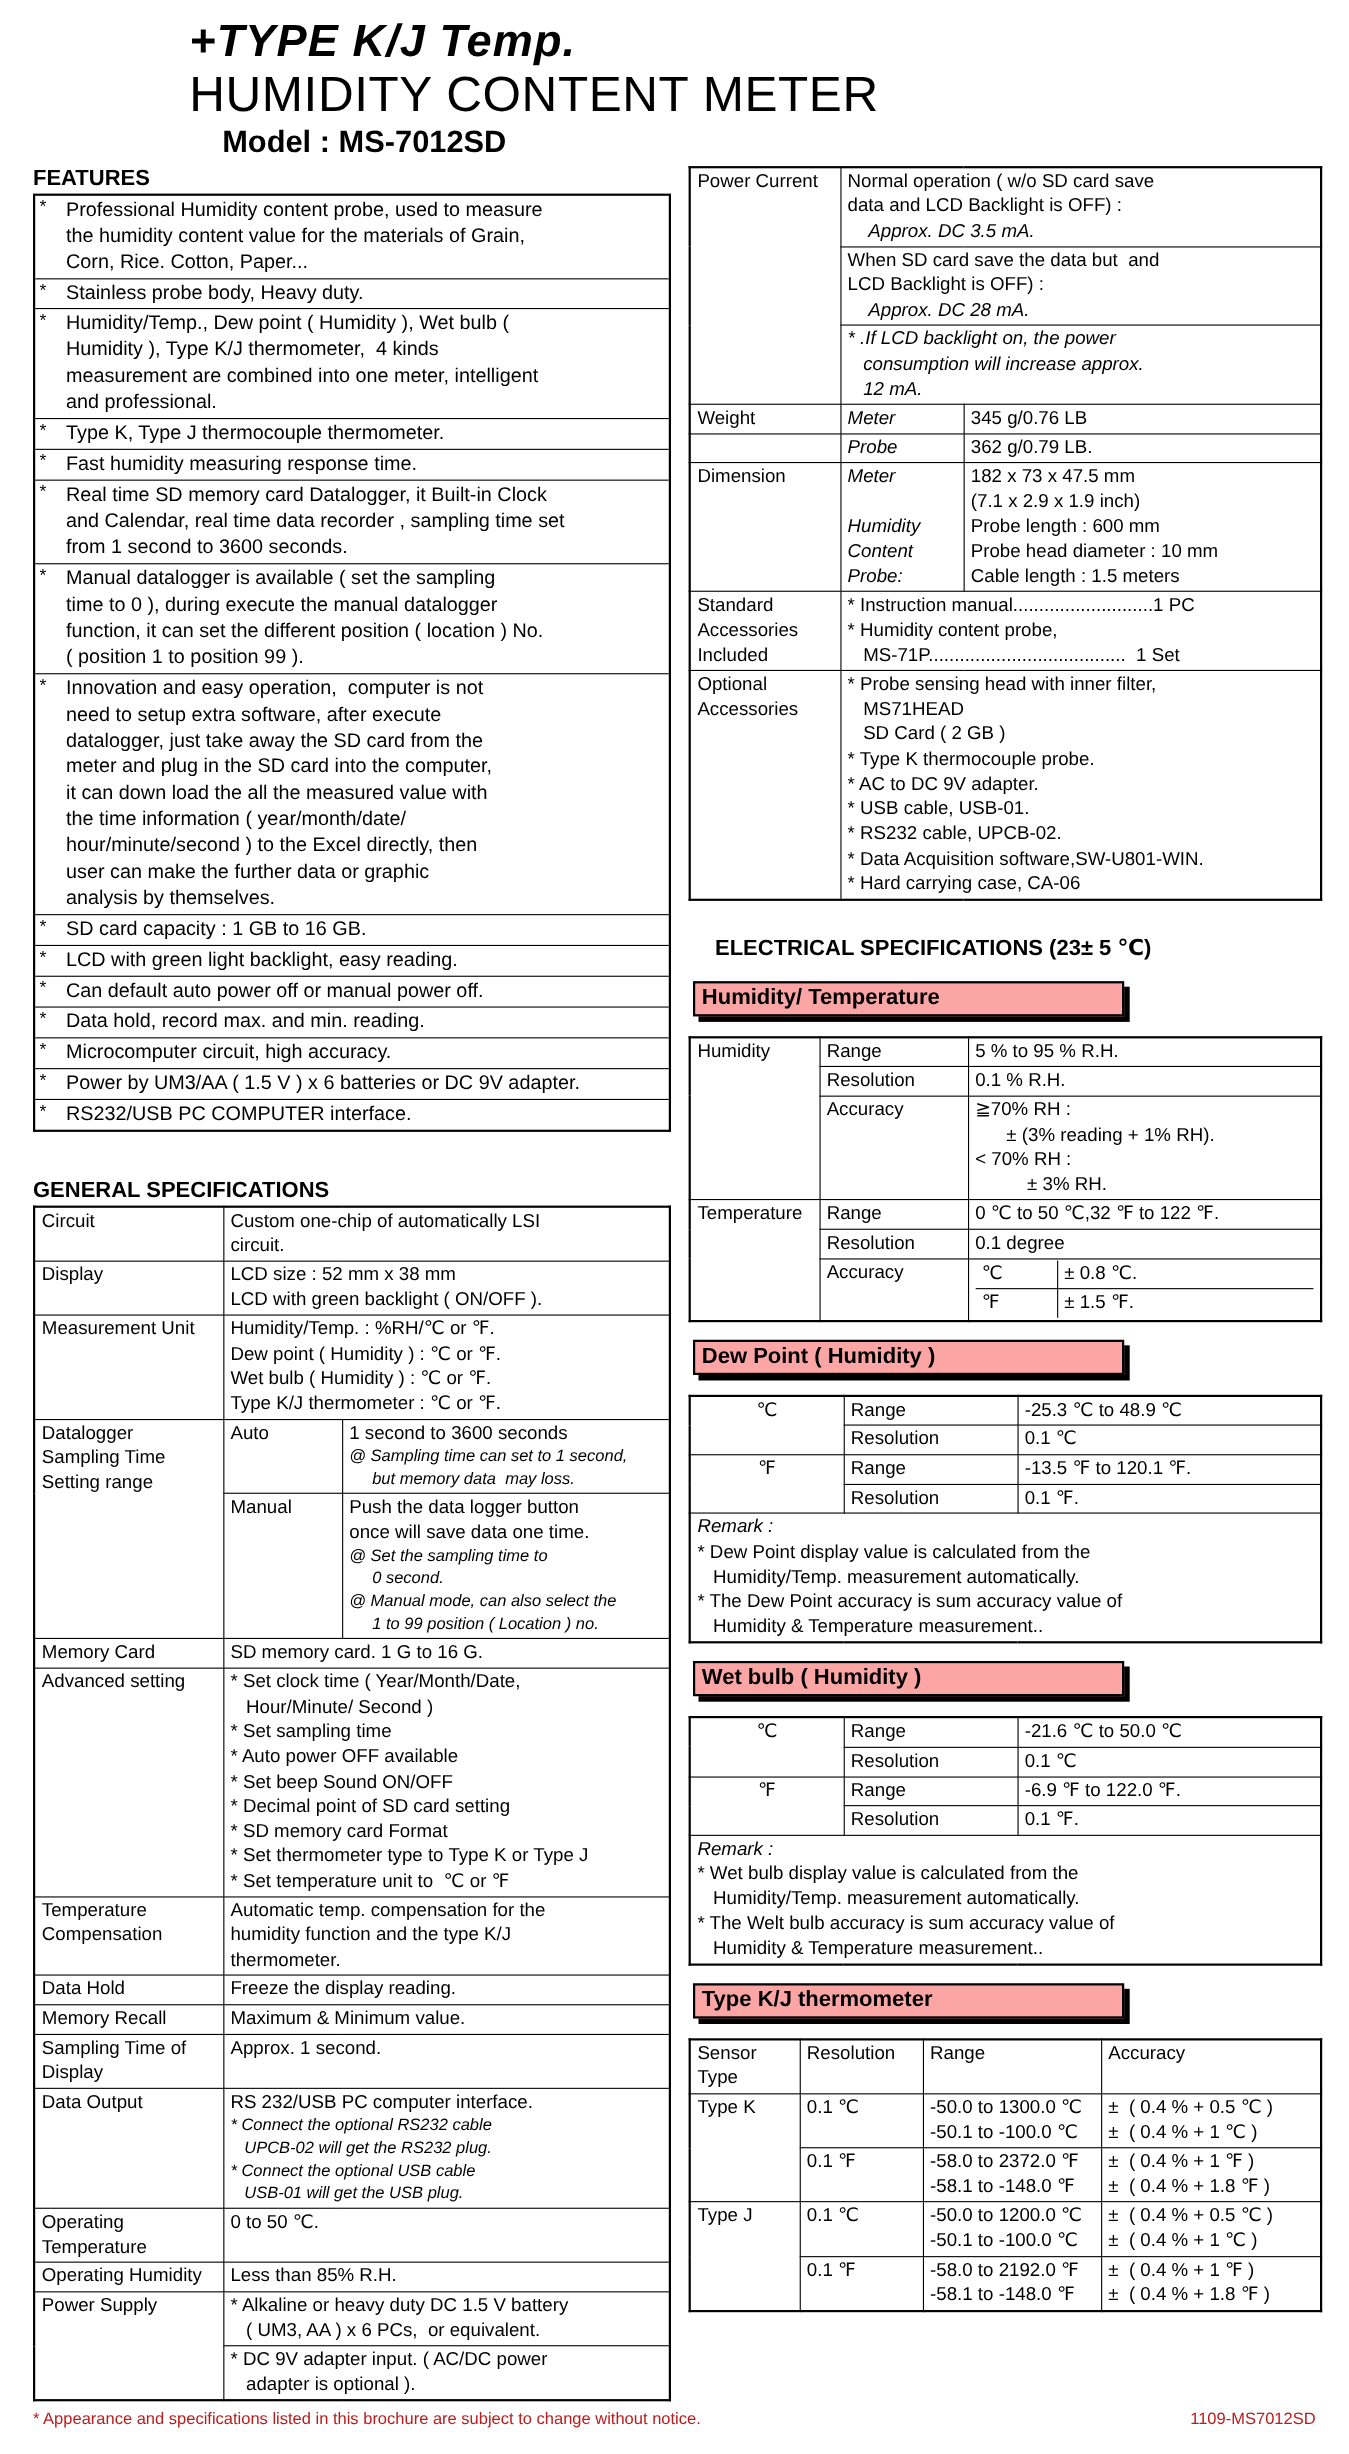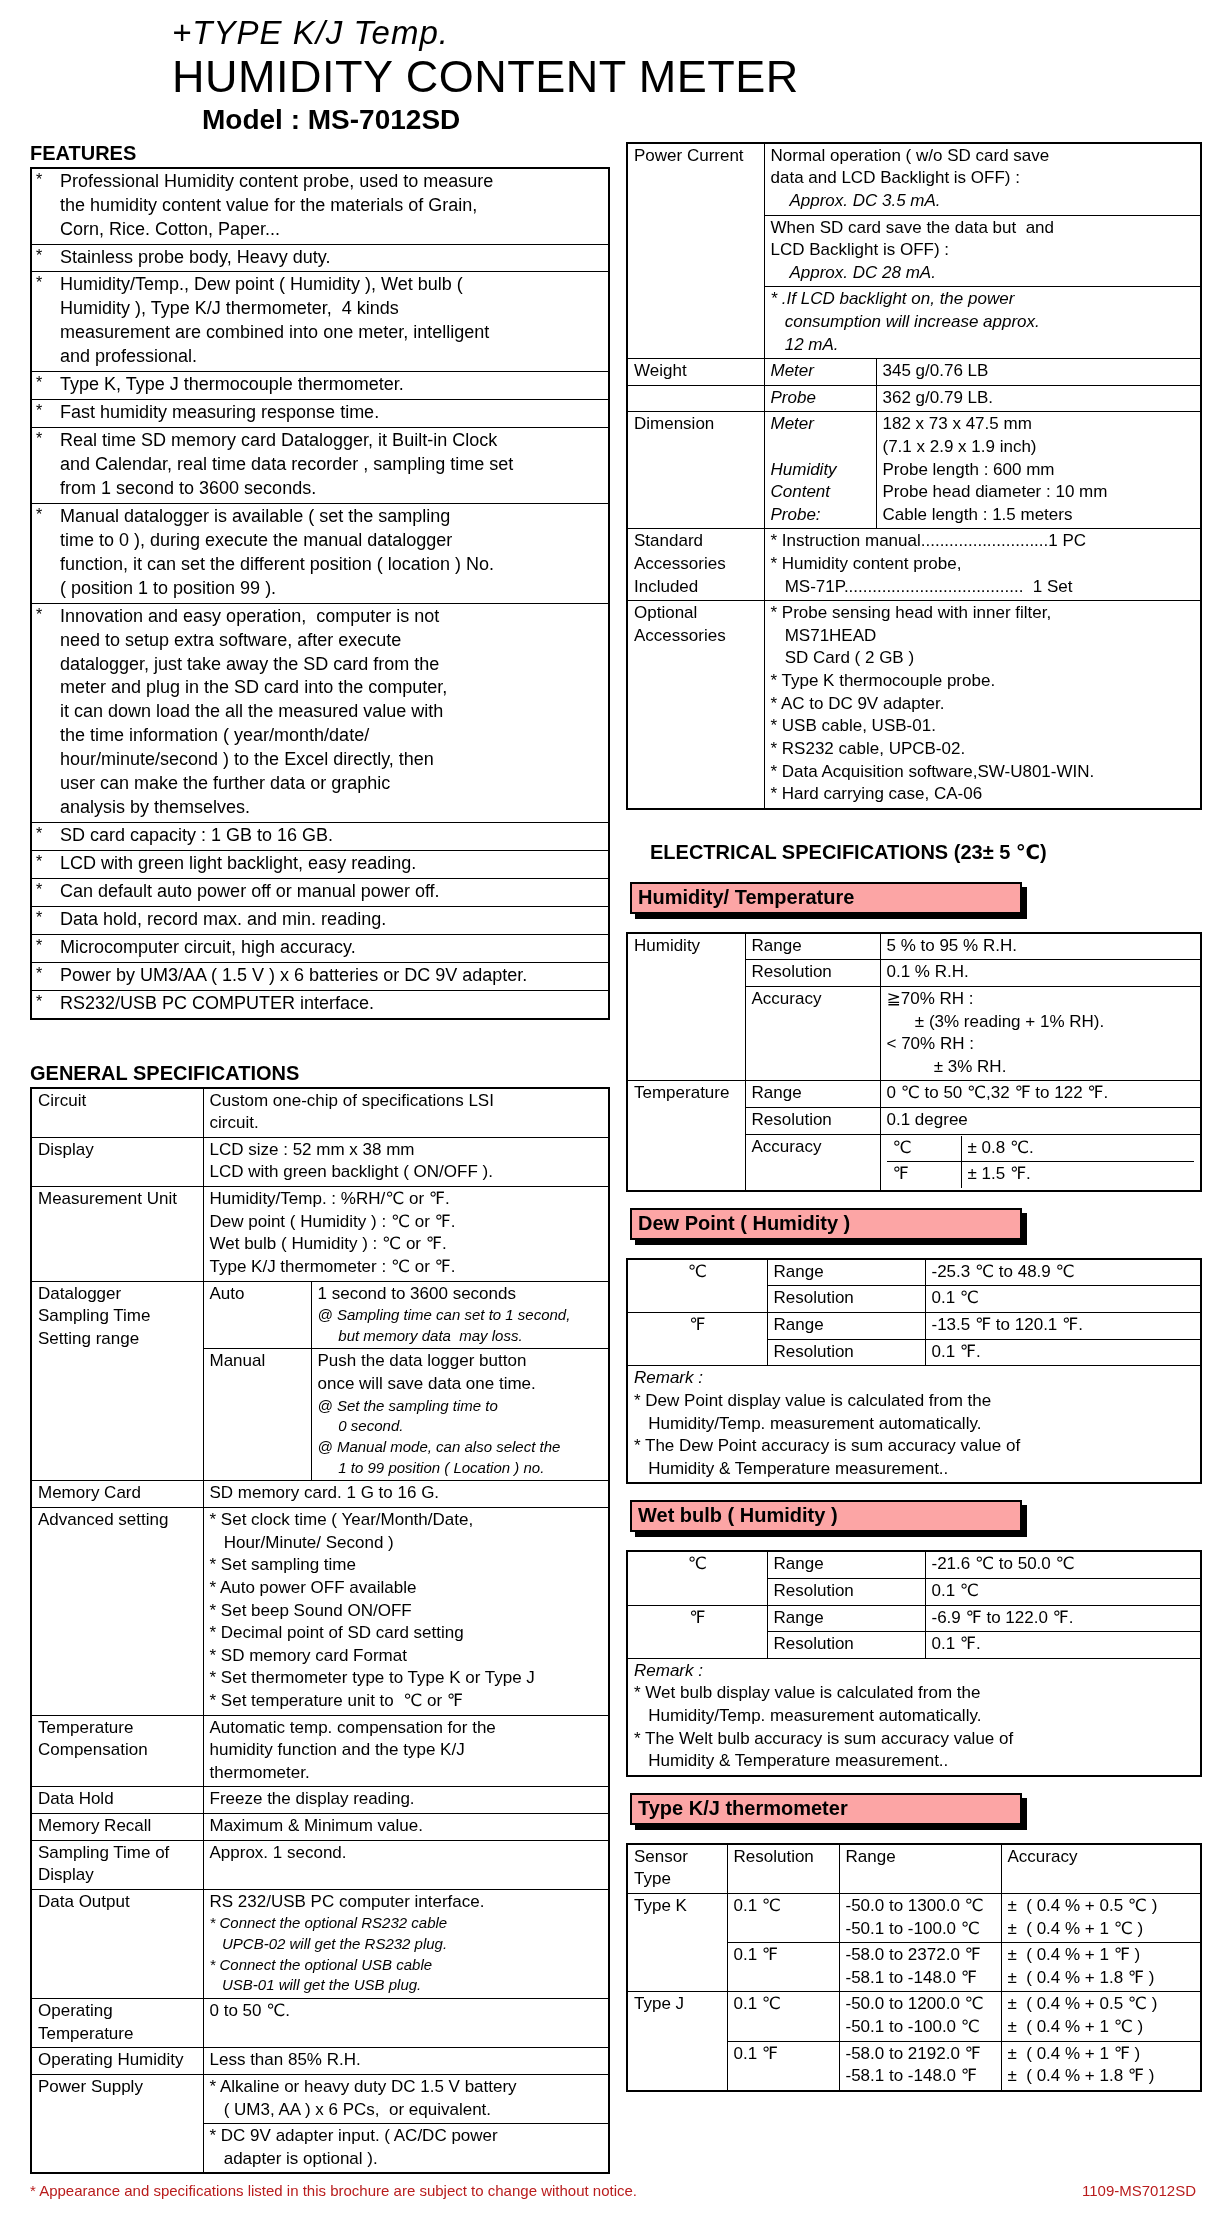--- a/index.html
+++ b/index.html
@@ -1,19 +1,19 @@
 <!DOCTYPE html>
 <html><head>
 <meta charset="utf-8">
 <style>
   html,body{margin:0;padding:0;background:#fff;color:#000;}
   body{width:1226px;font-family:"Liberation Sans","DejaVu Sans",sans-serif;}
   .page{box-sizing:border-box;width:1226px;padding:14px 30px 24px 30px;}
   .hdr{padding-left:142px;}
-  .tagline{font-size:33px;font-weight:normal;font-style:italic;letter-spacing:1px;}
+  .tagline{font-size:41px;font-weight:bold;font-style:italic;letter-spacing:1px;}
   .title{font-size:45px;font-weight:normal;letter-spacing:.5px;line-height:1.1;}
   .model{font-size:28px;font-weight:bold;padding-left:30px;line-height:1.15;margin-top:2px;}
   .cols{display:flex;gap:16px;margin-top:6px;align-items:flex-start;}
   .col-left{width:580px;flex:none;}
   .col-right{width:576px;flex:none;}
   .sec-h{font-size:20px;font-weight:bold;margin:0 0 2px 0;}
   .gen-h{margin-top:42px;}
   .elec-h{margin-top:30px;margin-left:24px;}
   
   .features-box{border:2px solid #000;}
@@ -177,21 +177,21 @@
       <table class="spec">
         <colgroup>
             <col style="width:172px">
             <col style="width:108px">
             <col>
           </colgroup>
         <tbody>
             <tr>
               <td class="lbl">Circuit</td>
               <td colspan="2">
-                <div class="line">Custom one-chip of specifications LSI</div>
+                <div class="line">Custom one-chip of automatically LSI</div>
                 <div class="line">circuit.</div>
               </td>
             </tr>
         <tr>
               <td>Display</td>
               <td colspan="2">
                 <div class="line">LCD size : 52 mm x 38 mm</div>
                 <div class="line">LCD with green backlight ( ON/OFF ).</div>
               </td>
             </tr>

